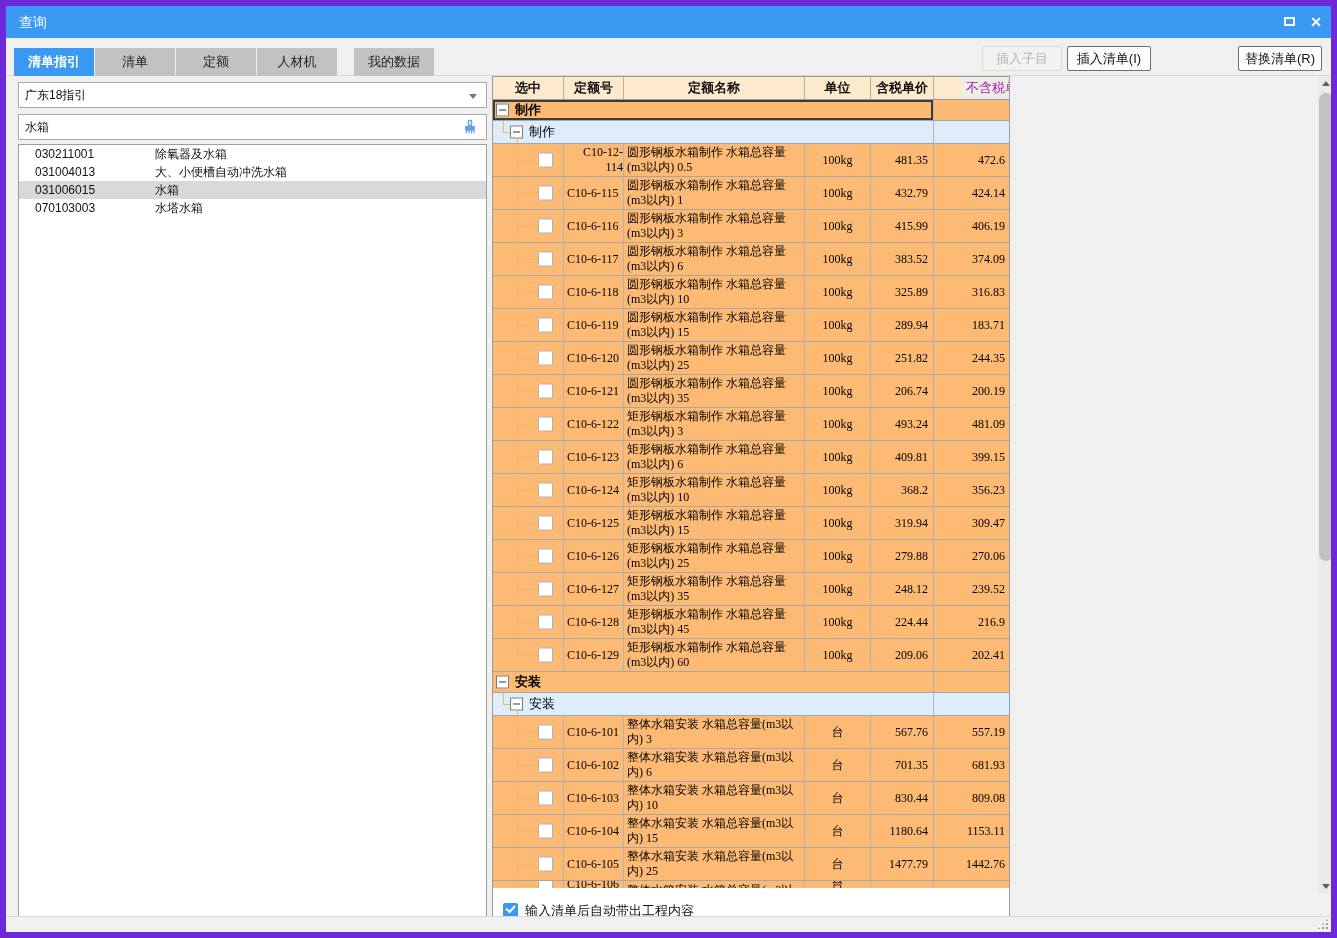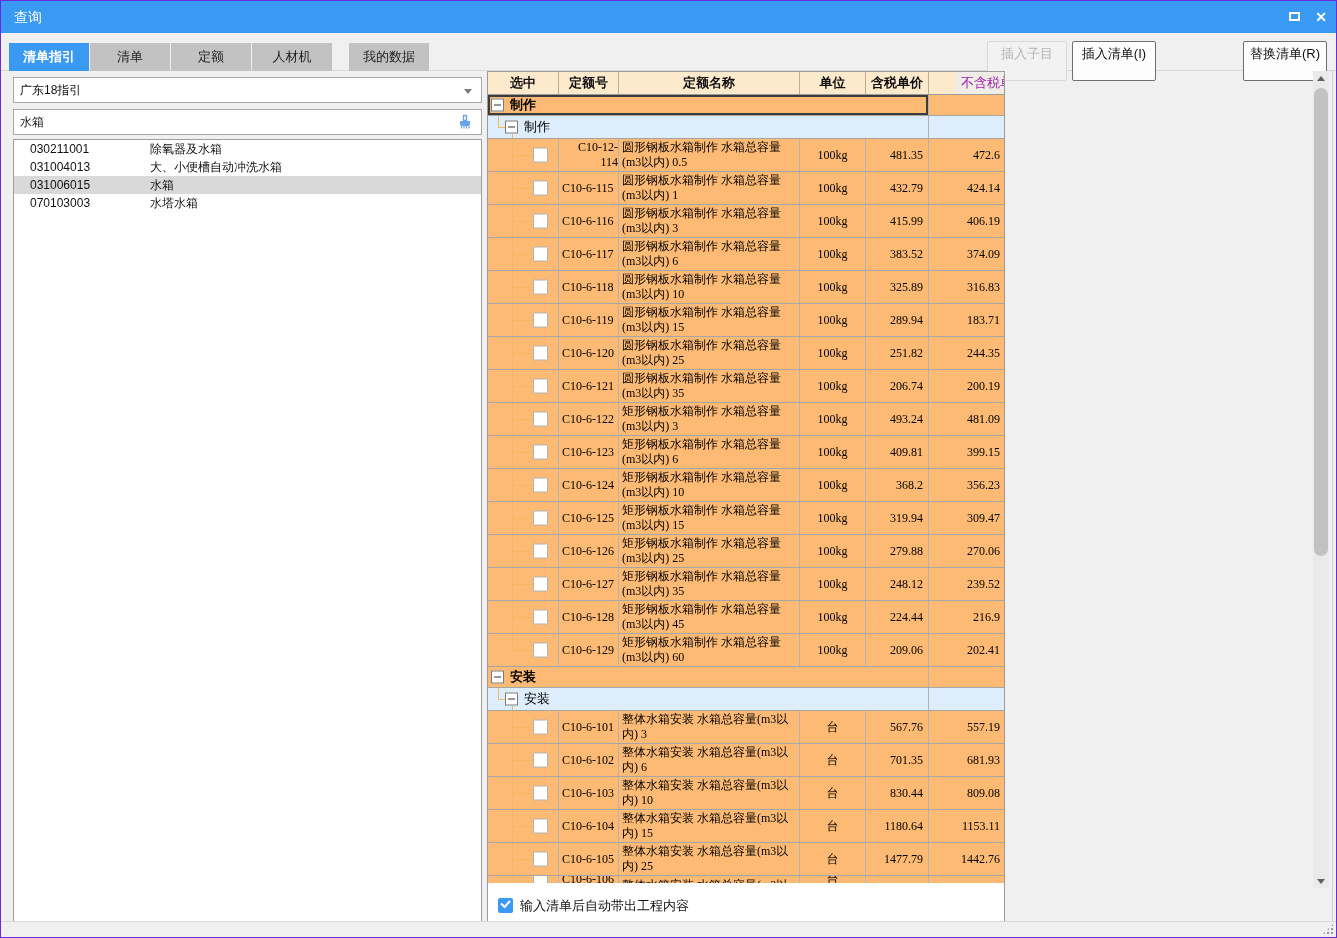--- a/index.html
+++ b/index.html
@@ -1,31 +1,31 @@
 <!DOCTYPE html>
 <html><head>
 <meta charset="utf-8">
 <style>
   * { margin:0; padding:0; box-sizing:border-box; }
   html,body { width:1337px; height:938px; background:#fff; font-family:"Liberation Sans", sans-serif; }
-  .window { position:relative; width:1337px; height:938px; background:#f0f0f0; border:1px solid #6d28d9; overflow:hidden; }
+  .window { position:relative; width:1337px; height:938px; background:#f0f0f0; border:6px solid #6d28d9; overflow:hidden; }
 
   
   .titlebar { position:absolute; left:0; top:0; width:100%; height:32px; background:#3a99f2; }
   .titlebar .title { position:absolute; left:13px; top:0; line-height:32px; color:#fff; font-size:14px; }
   .win-btn { position:absolute; top:9px; width:14px; height:14px; cursor:pointer; }
   .max-btn { right:34px; }
   .max-btn .rect { position:absolute; left:1px; top:2px; width:11px; height:9px; border:2px solid #fff; }
   .close-btn { right:8px; color:#fff; font-size:14px; font-weight:bold; line-height:14px; text-align:center; }
 
   
   .tabbar { position:absolute; left:0; top:32px; width:100%; height:38px; background:#f0f0f0; border-bottom:1px solid #d8d8d8; }
   .tab { position:absolute; top:10px; height:28px; width:80px; line-height:28px; text-align:center; font-size:13px; background:#c2c2c2; color:#1f1f1f; cursor:pointer; }
   .tab.active { background:#3a99f2; color:#fff; font-weight:bold; }
-  .tb-btn { position:absolute; top:8px; height:40px; line-height:23px; text-align:center; font-size:13px; background:#fdfdfd; border:1px solid #6f6f6f; border-radius:2px; color:#111; cursor:pointer; }
+  .tb-btn { position:absolute; top:8px; height:25px; line-height:23px; text-align:center; font-size:13px; background:#fdfdfd; border:1px solid #6f6f6f; border-radius:2px; color:#111; cursor:pointer; }
   .tb-btn.disabled { background:#f2f2f2; border:1px solid #d9d9d9; color:#b4b4b4; cursor:default; }
 
   
   .dropdown { position:absolute; left:12px; top:76px; width:469px; height:26px; background:#fff; border:1px solid #a8a8a8; font-size:12px; }
   .dropdown .val { position:absolute; left:6px; top:0; line-height:24px; color:#111; }
   .dd-arrow { position:absolute; right:9px; top:11px; width:0; height:0; border-left:4px solid transparent; border-right:4px solid transparent; border-top:5px solid #7a7a7a; }
   .searchbox { position:absolute; left:12px; top:108px; width:469px; height:26px; background:#fff; border:1px solid #a8a8a8; font-size:12px; }
   .searchbox .val { position:absolute; left:6px; top:0; line-height:24px; color:#111; }
   .searchbox .brush { position:absolute; right:8px; top:4px; width:16px; height:16px; cursor:pointer; }
   .listbox { position:absolute; left:12px; top:138px; width:469px; height:785px; background:#fff; border:1px solid #9e9e9e; overflow:hidden; font-size:12px; }

